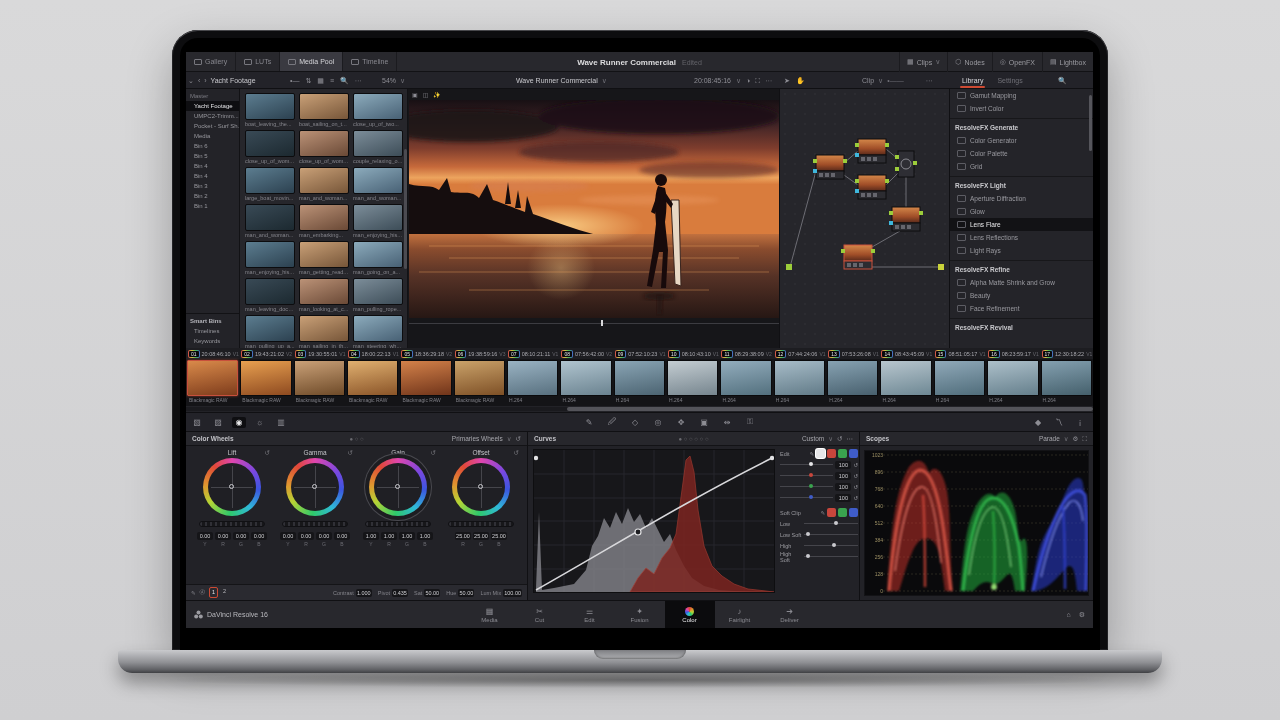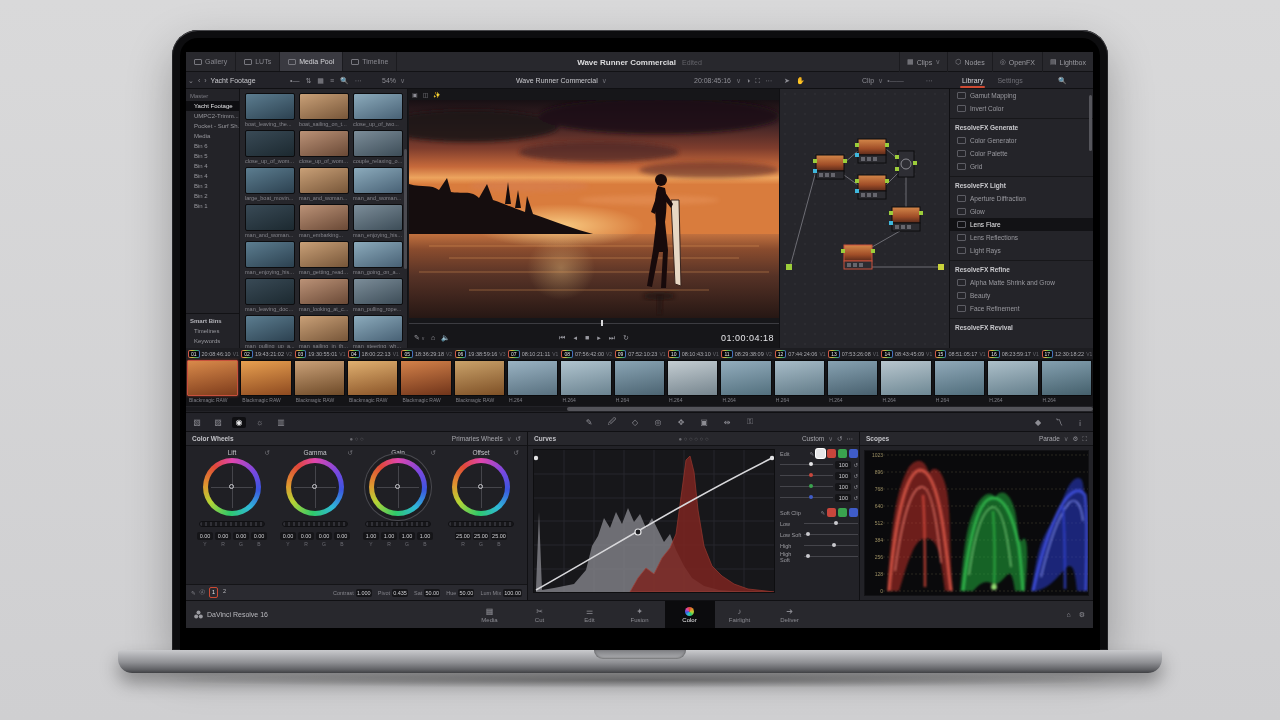--- a/index.html
+++ b/index.html
@@ -409,34 +409,20 @@
               <path d="M256,92 L264,104 L262,108 L254,98 Z" fill="#170a0b"></path>
               <ellipse cx="250" cy="196" rx="16" ry="4" fill="#120a09" opacity=".55" filter="url(#bl)"></ellipse>
               <path d="M248,196 l6,0 l-2,18 l-4,0 z" fill="#1d100d" opacity=".5" filter="url(#bl)"></path>
             </g>
           </svg>
         </div>
         <div class="scrub">
             <div class="line"></div>
             <div class="ph"></div>
           </div>
-        <div class="transport">
-          <span class="icon">✎<span class="dim" style="font-size:5px;"> ∨</span></span>
-          <span class="icon" style="margin-left:6px;">⌂</span>
-          <span class="icon" style="margin-left:6px;">🔈</span>
-          <span class="mid">
-            <span class="icon">⏮</span>
-            <span class="icon">◂</span>
-            <span class="icon">■</span>
-            <span class="icon">▸</span>
-            <span class="icon">⏭</span>
-            <span class="icon">↻</span>
-          </span>
-          <span class="tc-main">01:00:04:18</span>
-        </div>
       </div>
 
       <div class="nodes">
         <svg width="170" height="259" viewBox="0 0 170 259">
           <defs>
             <linearGradient id="ng" x1="0" y1="0" x2="0" y2="1">
               <stop offset="0" stop-color="#d5884a"></stop>
                 <stop offset=".6" stop-color="#a04e28"></stop>
                 <stop offset="1" stop-color="#58291a"></stop>
             </linearGradient>

